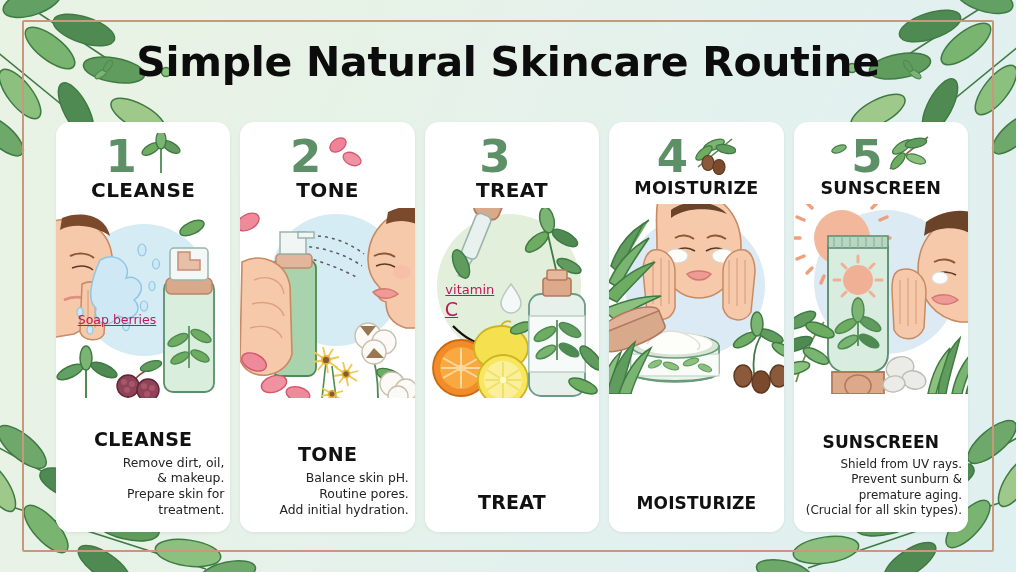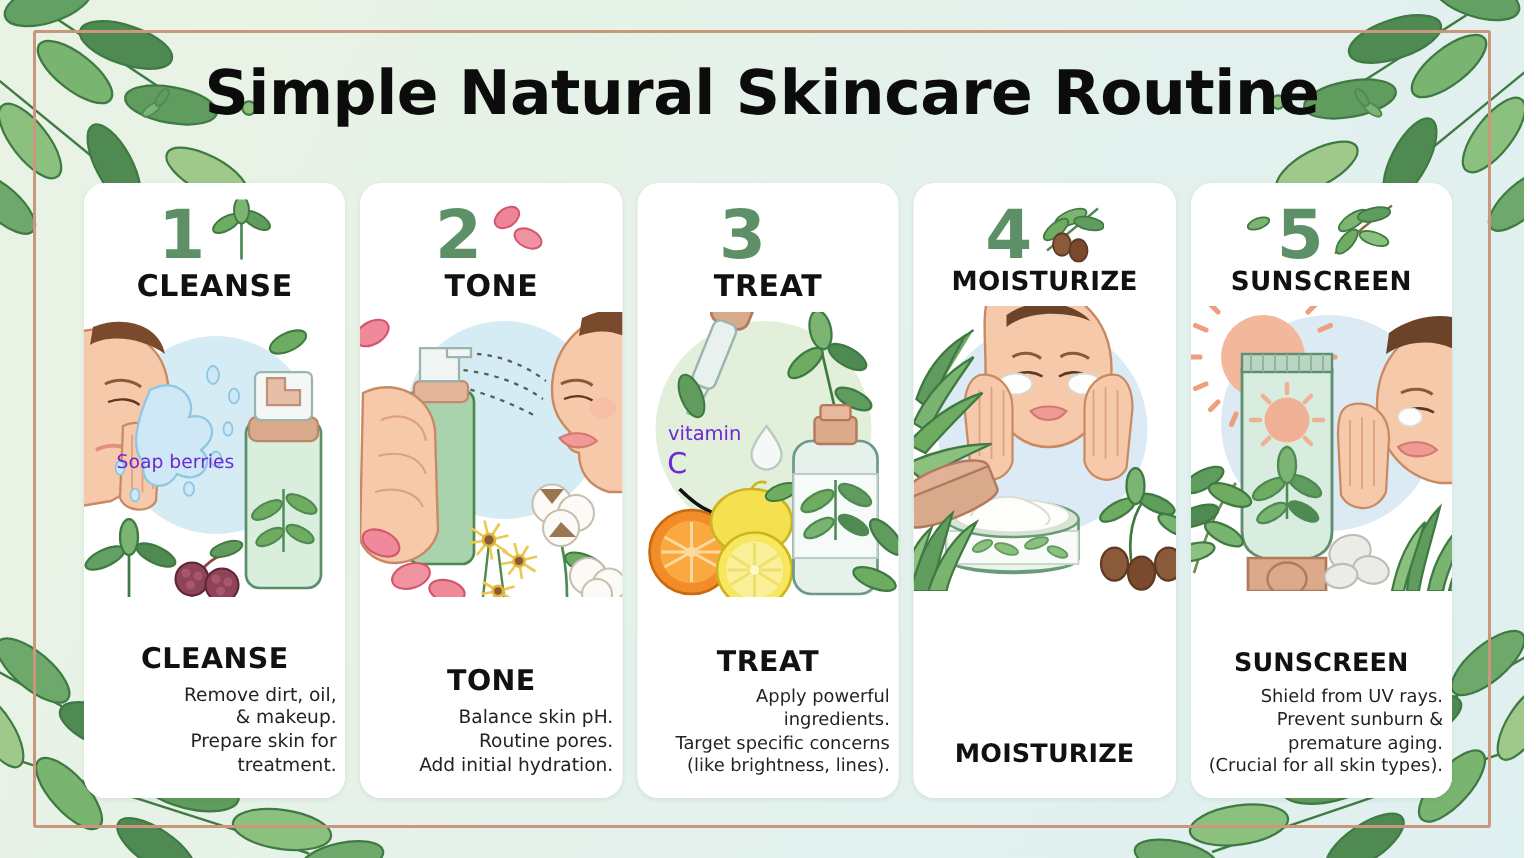--- a/index.html
+++ b/index.html
@@ -96,26 +96,27 @@
     flex: 1 1 auto;
     position: relative;
     margin-top: 6px;
     overflow: hidden;
   }
   .illus svg { position: absolute; left: 0; top: 0; }
   .illus-caption {
     position: absolute;
     font-family: "DejaVu Sans", sans-serif;
     font-size: 12.5px;
-    color: #6d28d9;
+    color: #be185d;
     text-align: center;
     line-height: 1.15;
     z-index: 4;
-  }
-  .cap-soap { left: 18px; top: 93px; width: 86px; }
+    text-decoration: underline;
+  }
+  .cap-soap { left: 18px; top: 105px; width: 86px; }
   .cap-vitamin { left: 6px; top: 75px; width: 78px; font-size: 13px; }
   .cap-vitamin .big {
     display: block; font-size: 19px; font-weight: 500; text-align: left;
     padding-left: 14px; margin-top: 1px;
   }
 
   
   .card-foot {
     flex: 0 0 auto;
     padding: 6px 6px 14px;
@@ -509,23 +510,20 @@
           </g>
         </svg>
         <div class="illus-caption cap-vitamin">
           <span>vitamin</span>
           <span class="big">C</span>
         </div>
       </div>
 
       <div class="card-foot">
         <div class="foot-title">TREAT</div>
-        <div class="foot-desc">Apply powerful ingredients.
-Target specific concerns
-(like brightness, lines).</div>
       </div>
     </div>
 
     <div class="card">
       <div class="card-head">
         <div class="numrow">
           <span class="num">4</span>
           <span class="head-sprig">
             <svg width="44" height="42" viewBox="0 0 44 42">
               <path d="M6 34 C16 26 28 16 40 6" stroke="#4e8a52" stroke-width="1.6" fill="none"></path>

